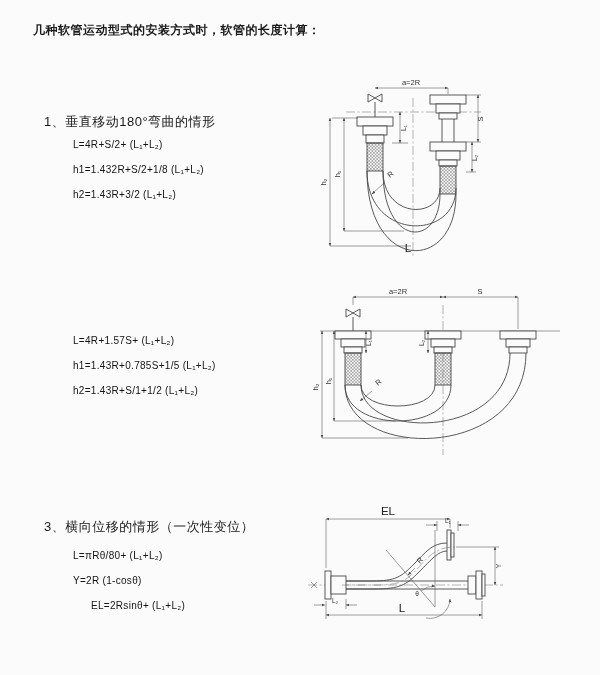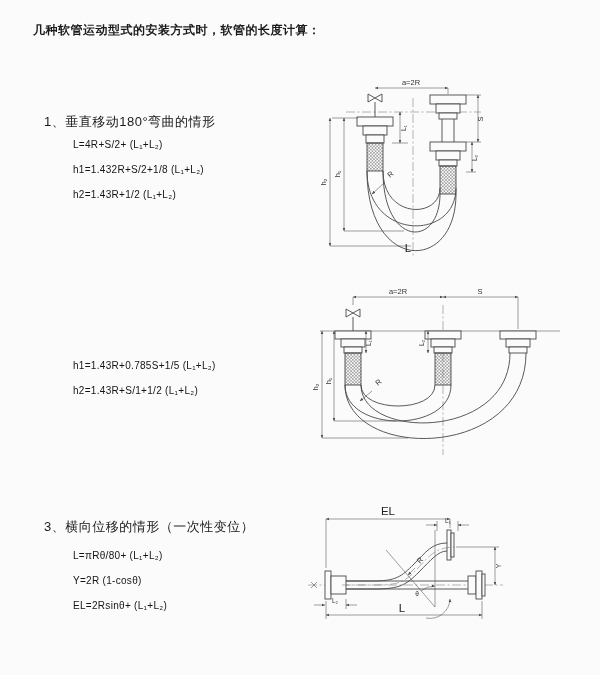--- a/index.html
+++ b/index.html
@@ -32,21 +32,21 @@
         <path d="M0,0 l3.2,3.2 M3.2,0 l-3.2,3.2" stroke="#6e6e6e" stroke-width="0.5"></path>
       </pattern>
     </defs>
   </svg>
 
   <div class="title">几种软管运动型式的安装方式时，软管的长度计算：</div>
 
   <div class="heading" style="left:44px;top:113px">1、垂直移动180°弯曲的情形</div>
   <div class="formula" style="left:73px;top:139px">L=4R+S/2+ (L₁+L₂)</div>
   <div class="formula" style="left:73px;top:164px">h1=1.432R+S/2+1/8 (L₁+L₂)</div>
-  <div class="formula" style="left:73px;top:189px">h2=1.43R+1/2 (L₁+L₂)</div>
+  <div class="formula" style="left:73px;top:189px">h2=1.43R+3/2 (L₁+L₂)</div>
 
   <svg class="diag" style="left:318px;top:68px" width="265" height="195" viewBox="0 0 265 195">
     <g>
       <line class="cl" x1="95" y1="30" x2="95" y2="188"></line>
       <line class="cl" x1="28" y1="44" x2="163" y2="44"></line>
     </g>
     <g>
       <path class="ln" d="M50,26 L57,30 L50,34 Z M64,26 L57,30 L64,34 Z"></path>
       <line class="ln" x1="57" y1="34" x2="57" y2="49"></line>
     </g>
@@ -105,20 +105,21 @@
       <line class="tn" x1="154" y1="74" x2="154" y2="104" marker-start="url(#ar)" marker-end="url(#ar)"></line>
       <text class="txs" text-anchor="middle" x="159" y="90" transform="rotate(-90 159 90)">L₂</text>
     </g>
     <g>
       <text class="tx" x="72" y="110" transform="rotate(-40 72 110)">R</text>
       <line class="tn" x1="66" y1="115" x2="54" y2="126" marker-end="url(#ar)"></line>
     </g>
     <text class="txl" x="90" y="184" text-anchor="middle">L</text>
   </svg>
 
+  <div class="formula" style="left:73px;top:335px">L=4R+1.57S+ (L₁+L₂)</div>
   <div class="formula" style="left:73px;top:360px">h1=1.43R+0.785S+1/5 (L₁+L₂)</div>
   <div class="formula" style="left:73px;top:385px">h2=1.43R+S/1+1/2 (L₁+L₂)</div>
 
   <svg class="diag" style="left:308px;top:283px" width="285" height="180" viewBox="0 0 285 180">
     <g>
       <line class="cl" x1="135" y1="22" x2="135" y2="172"></line>
       <line class="tn" x1="12" y1="48" x2="252" y2="48"></line>
     </g>
     <g>
       <line class="tn" x1="45" y1="14" x2="135" y2="14" marker-start="url(#ar)" marker-end="url(#ar)"></line>
@@ -177,21 +178,21 @@
     </g>
     <g>
       <text class="tx" x="70" y="103" transform="rotate(-40 70 103)">R</text>
       <line class="tn" x1="64" y1="108" x2="52" y2="118" marker-end="url(#ar)"></line>
     </g>
   </svg>
 
   <div class="heading" style="left:44px;top:518px">3、横向位移的情形（一次性变位）</div>
   <div class="formula" style="left:73px;top:550px">L=πRθ/80+ (L₁+L₂)</div>
   <div class="formula" style="left:73px;top:575px">Y=2R (1-cosθ)</div>
-  <div class="formula" style="left:73px;top:600px">EL=2Rsinθ+ (L₁+L₂)</div>
+  <div class="formula" style="left:91px;top:600px">EL=2Rsinθ+ (L₁+L₂)</div>
 
   <svg class="diag" style="left:298px;top:498px" width="300" height="155" viewBox="0 0 300 155">
     <g>
       <line class="tn" x1="28" y1="21" x2="152" y2="21" marker-start="url(#ar)" marker-end="url(#ar)"></line>
       <line class="tn" x1="28" y1="21" x2="28" y2="70"></line>
       <line class="tn" x1="152" y1="21" x2="152" y2="30"></line>
       <text class="txl" x="90" y="17" text-anchor="middle">EL</text>
     </g>
     <g>
       <line class="tn" x1="128" y1="27" x2="139" y2="27" marker-end="url(#ar)"></line>

